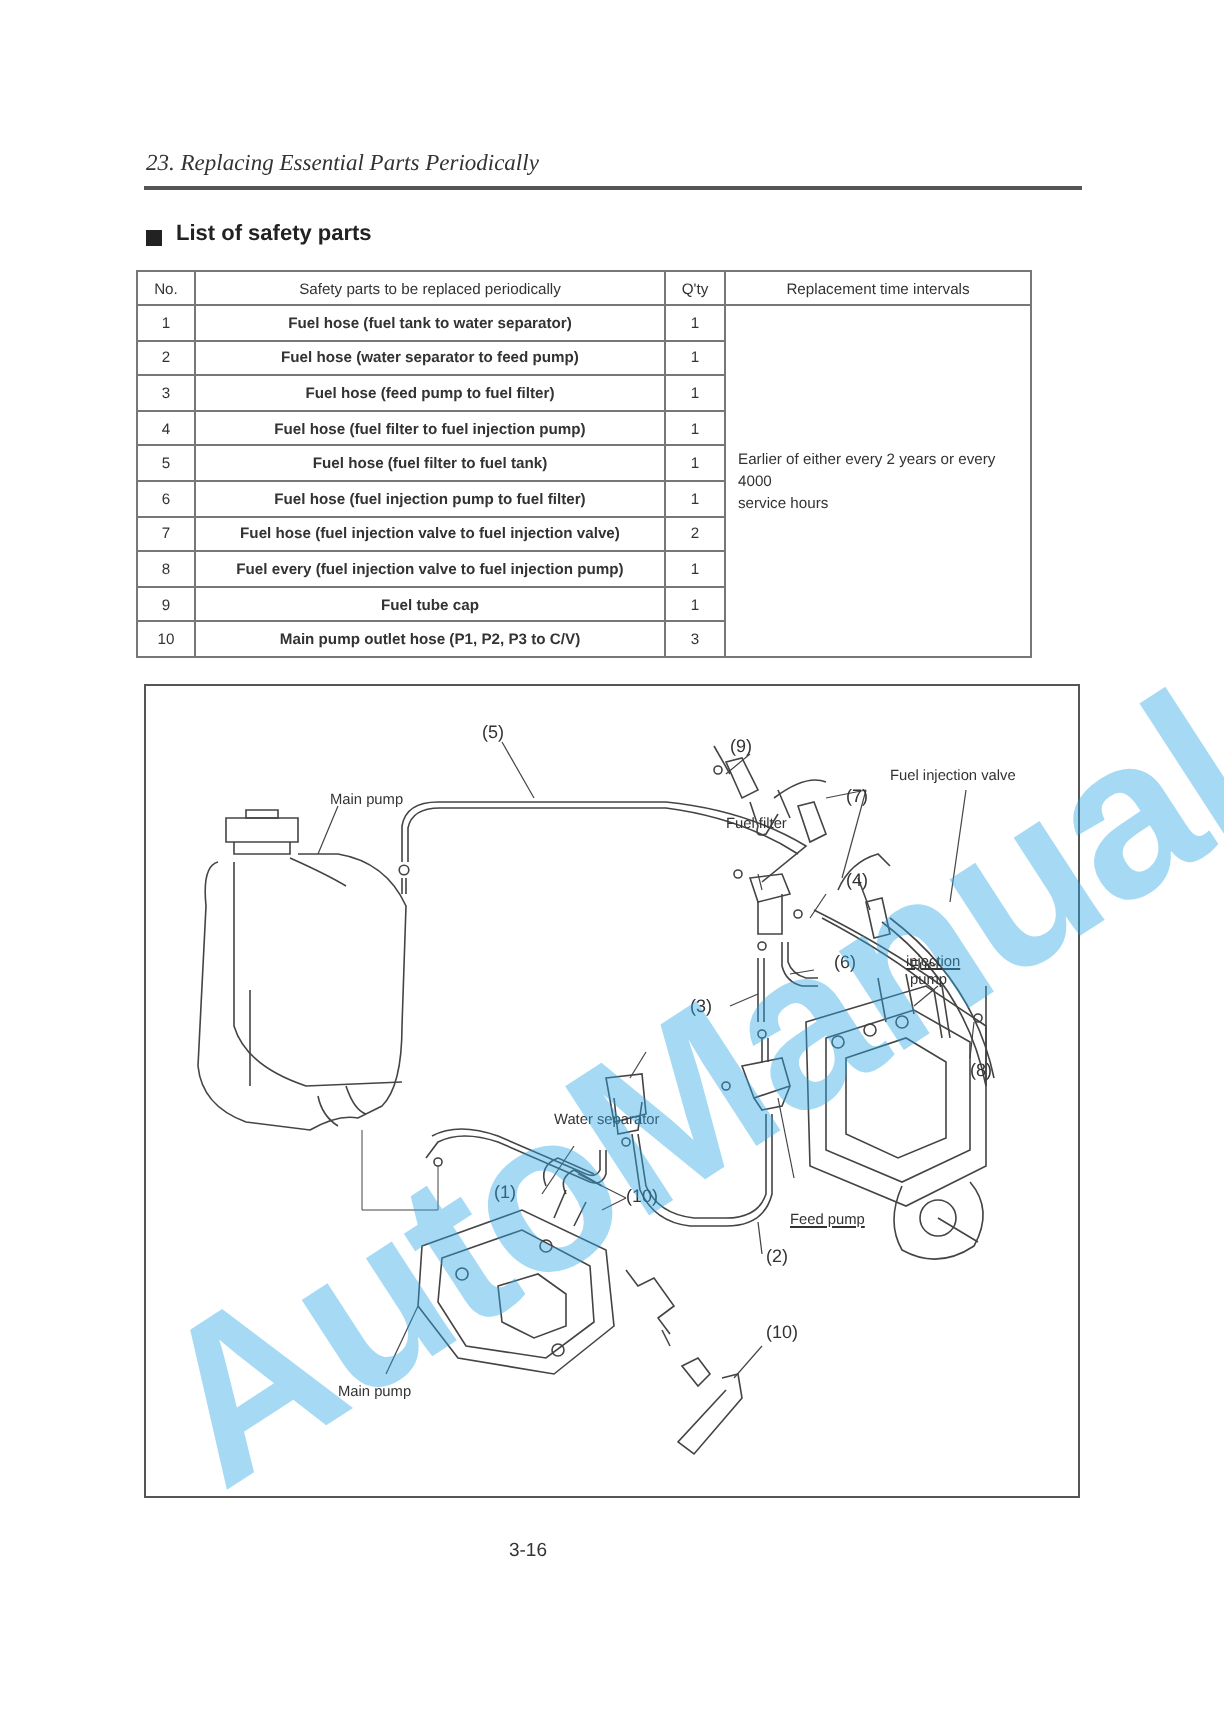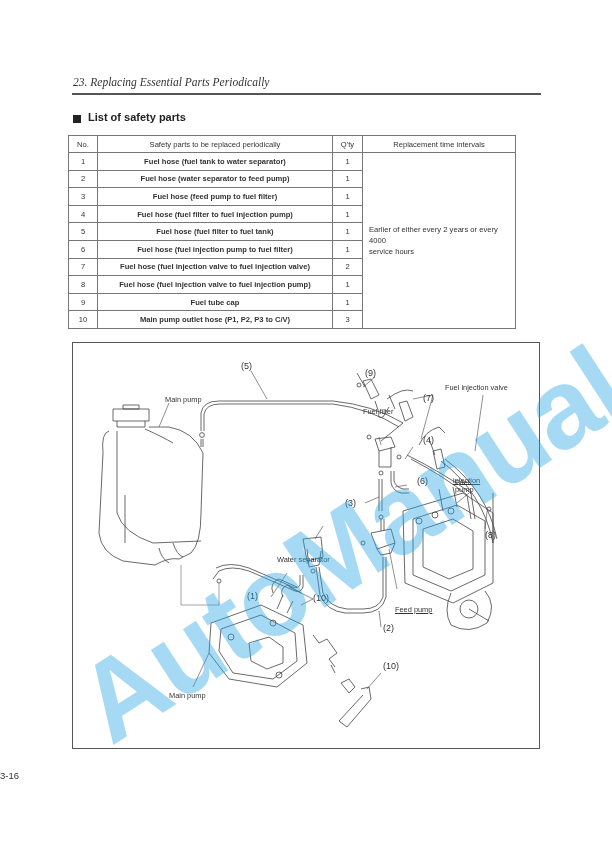--- a/index.html
+++ b/index.html
@@ -14,21 +14,21 @@
   table.parts td.no { text-align: center; width: 16px; }
   table.parts td.desc { text-align: center; width: 222px; font-weight: bold; }
   table.parts td.qty { text-align: center; width: 17px; }
   table.parts td.interval { text-align: left; vertical-align: middle; line-height: 11px; padding-left: 6px; }
   table.parts { border: 1.2px solid #555; }
   .diagram-box { position: absolute; left: 72px; top: 342px; width: 468px; height: 407px; border: 1.2px solid #555; box-sizing: border-box; overflow: hidden; }
   .diagram-box svg { position: absolute; left: 0; top: 0; }
   .lbl { position: absolute; font-size: 7.4px; color: #333; white-space: nowrap; line-height: 9px; }
   .num { position: absolute; font-size: 9px; color: #333; white-space: nowrap; }
   .watermark { position: absolute; left: 40px; top: 390px; font-size: 112px; font-weight: bold; color: #2aa7e6; opacity: 0.42; transform: rotate(-33deg); transform-origin: 0 0; white-space: nowrap; top: 660px; left: 55px; letter-spacing: -2px; pointer-events: none; }
-  .page-number { position: absolute; left: 0; width: 528px; top: 770px; text-align: left; font-size: 9.5px; color: #333; }
+  .page-number { position: absolute; left: 0; width: 528px; top: 770px; text-align: center; font-size: 9.5px; color: #333; }
 </style>
 </head>
 <body>
 
 <div class="header-title">23. Replacing Essential Parts Periodically</div>
 <div class="header-rule"></div>
 
 <div class="section-title">
   <span class="square"></span>
   <span>List of safety parts</span>
@@ -78,21 +78,21 @@
       <td class="desc">Fuel hose (fuel injection pump to fuel filter)</td>
       <td class="qty">1</td>
     </tr>
     <tr>
       <td class="no">7</td>
       <td class="desc">Fuel hose (fuel injection valve to fuel injection valve)</td>
       <td class="qty">2</td>
     </tr>
     <tr>
       <td class="no">8</td>
-      <td class="desc">Fuel hose (fuel injection valve to fuel injection pump)</td>
+      <td class="desc">Fuel every (fuel injection valve to fuel injection pump)</td>
       <td class="qty">1</td>
     </tr>
     <tr>
       <td class="no">9</td>
       <td class="desc">Fuel tube cap</td>
       <td class="qty">1</td>
     </tr>
     <tr>
       <td class="no">10</td>
       <td class="desc">Main pump outlet hose (P1, P2, P3 to C/V)</td>

